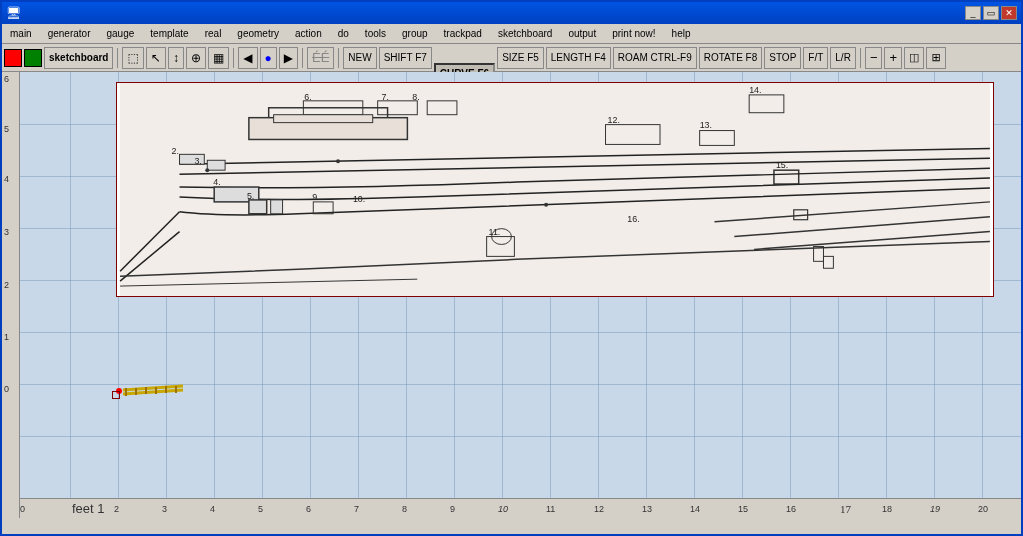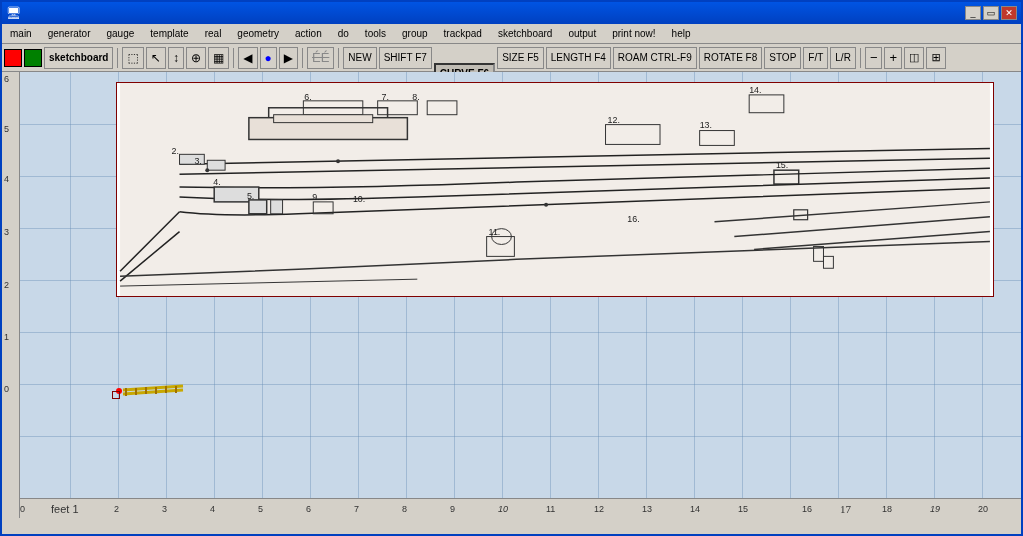--- a/index.html
+++ b/index.html
@@ -352,36 +352,36 @@
         <line x1="8" y1="8" x2="8" y2="16" stroke="#a07000" stroke-width="2"></line>
         <line x1="18" y1="8" x2="18" y2="15" stroke="#a07000" stroke-width="2"></line>
         <line x1="28" y1="7" x2="28" y2="14" stroke="#a07000" stroke-width="2"></line>
         <line x1="38" y1="7" x2="38" y2="14" stroke="#a07000" stroke-width="2"></line>
         <line x1="48" y1="6" x2="48" y2="13" stroke="#a07000" stroke-width="2"></line>
         <line x1="58" y1="6" x2="58" y2="13" stroke="#a07000" stroke-width="2"></line>
       </svg>
 
       <div id="x-ruler" style="position:absolute;bottom:0;left:0;right:0;height:20px;background:#d4d0c8;border-top:1px solid #888;">
         <span style="position:absolute;left:0;font-size:9px;color:#333;">0</span>
-        <span style="position:absolute;left:31px;font-size:11px;color:#333;">feet 1</span>
+        <span style="position:absolute;left:52px;font-size:13px;color:#333;">feet 1</span>
         <span style="position:absolute;left:94px;font-size:9px;color:#333;">2</span>
         <span style="position:absolute;left:142px;font-size:9px;color:#333;">3</span>
         <span style="position:absolute;left:190px;font-size:9px;color:#333;">4</span>
         <span style="position:absolute;left:238px;font-size:9px;color:#333;">5</span>
         <span style="position:absolute;left:286px;font-size:9px;color:#333;">6</span>
         <span style="position:absolute;left:334px;font-size:9px;color:#333;">7</span>
         <span style="position:absolute;left:382px;font-size:9px;color:#333;">8</span>
         <span style="position:absolute;left:430px;font-size:9px;color:#333;">9</span>
         <span style="position:absolute;left:478px;font-size:9px;color:#333;font-style:italic;">10</span>
         <span style="position:absolute;left:526px;font-size:9px;color:#333;">11</span>
         <span style="position:absolute;left:574px;font-size:9px;color:#333;">12</span>
         <span style="position:absolute;left:622px;font-size:9px;color:#333;">13</span>
         <span style="position:absolute;left:670px;font-size:9px;color:#333;">14</span>
         <span style="position:absolute;left:718px;font-size:9px;color:#333;">15</span>
-        <span style="position:absolute;left:766px;font-size:9px;color:#333;margin-left:16px;">16</span>
+        <span style="position:absolute;left:766px;font-size:9px;color:#333;">16</span>
         <span style="position:absolute;left:820px;font-size:11px;color:#333;font-family:Liberation Serif, serif;">17</span>
         <span style="position:absolute;left:862px;font-size:9px;color:#333;">18</span>
         <span style="position:absolute;left:910px;font-size:9px;color:#333;font-style:italic;">19</span>
         <span style="position:absolute;left:958px;font-size:9px;color:#333;">20</span>
       </div>
     </div>
   </div>
 </div>
 
 </body></html>

